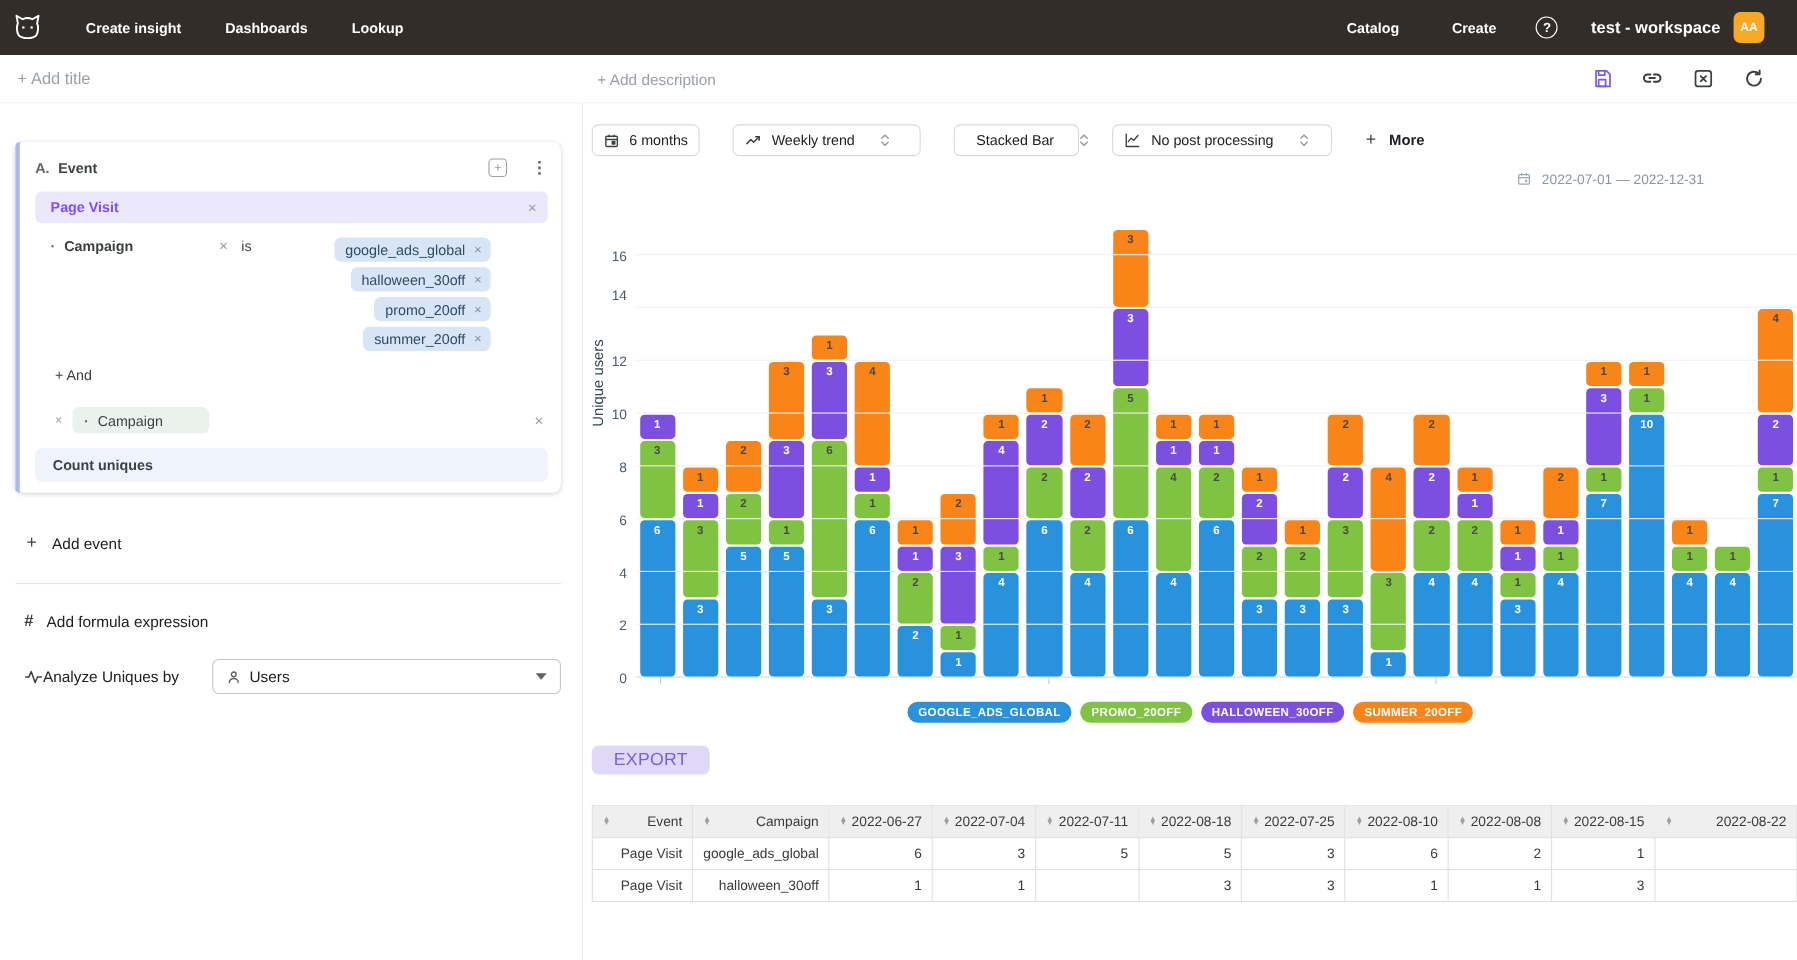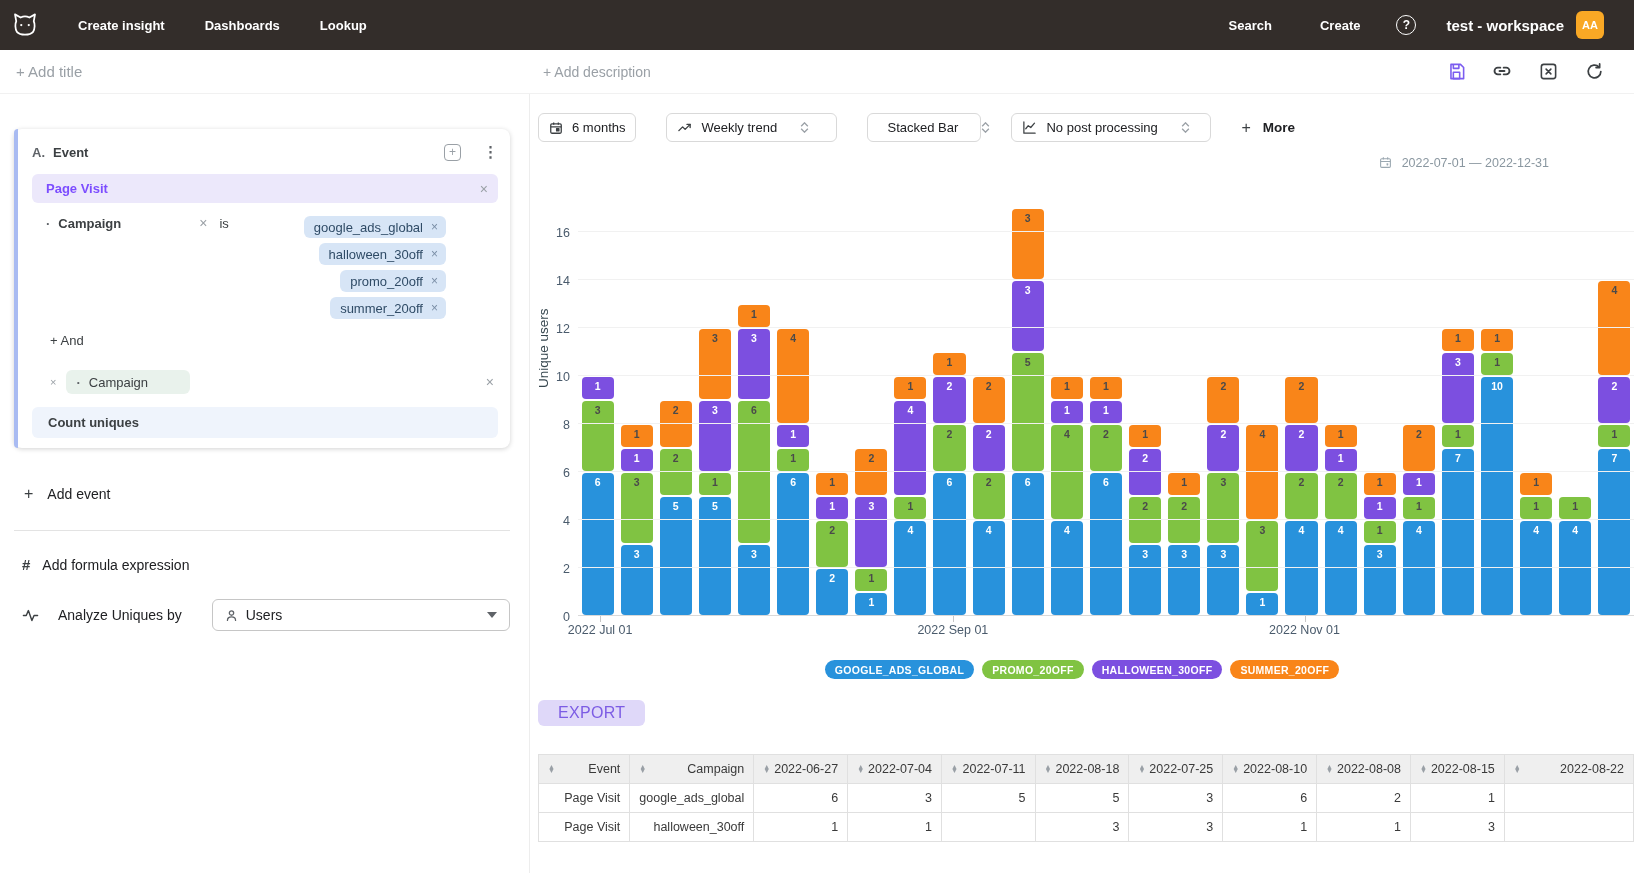--- a/index.html
+++ b/index.html
@@ -78,21 +78,21 @@
     display:flex; align-items:center; padding-left:16px; font-size:13px; font-weight:bold; color:#3c4043; }
 
   .add-event { margin-top:37px; padding-left:10px; display:flex; align-items:center; gap:14px;
     font-size:14px; color:#202124; cursor:pointer; }
   .plus-glyph { font-size:16px; color:#3c4043; }
   .divider { margin-top:27px; border-top:1px solid #e3e3e3; }
   .formula-row { margin-top:25px; padding-left:8px; display:flex; align-items:center; gap:12px;
     font-size:14px; color:#202124; cursor:pointer; }
   .hash-glyph { font-size:15px; color:#3c4043; font-weight:bold; }
   .analyze-row { margin-top:26px; display:flex; align-items:center; padding-left:8px; }
-  .analyze-label { display:flex; gap:19px; font-size:14px; color:#202124; }
+  .analyze-label { display:flex; gap:0; font-size:14px; color:#202124; }
   .users-select { margin-left:30px; flex:1; height:32px; border:1px solid #c6c6c6; border-radius:6px;
     display:flex; align-items:center; padding:0 12px; gap:8px; font-size:14px; color:#202124; cursor:pointer; }
   .caret-down { margin-left:auto; width:0; height:0; border-left:5px solid transparent;
     border-right:5px solid transparent; border-top:6px solid #5f6368; }
 
   
   .controls { display:flex; align-items:center; gap:30px; margin-left:8px; }
   .ctl { height:29px; border:1px solid #d9d9d9; border-radius:6px; display:flex; align-items:center;
     padding:0 10px; gap:9px; font-size:13px; color:#202124; background:#fff; cursor:pointer; }
   .ctl.sel { padding-right:8px; }
@@ -150,21 +150,21 @@
     <svg width="30" height="30" viewBox="0 0 24 24" fill="none" stroke="#fff" stroke-width="1.4" stroke-linejoin="round">
       <path d="M5 9 L4 3.5 L8.5 6 C10.5 5 13.5 5 15.5 6 L20 3.5 L19 9 C20 11 20 15 18.5 17.5 C16 20.5 8 20.5 5.5 17.5 C4 15 4 11 5 9 Z"></path>
       <circle cx="9" cy="12" r="0.9" fill="#fff" stroke="none"></circle>
       <circle cx="15" cy="12" r="0.9" fill="#fff" stroke="none"></circle>
     </svg>
   </span>
   <span class="nav-item">Create insight</span>
   <span class="nav-item">Dashboards</span>
   <span class="nav-item">Lookup</span>
   <div class="nav-right">
-    <span class="nav-item">Search</span>
+    <span class="nav-item">Catalog</span>
     <span class="gap48"></span>
     <span class="nav-item">Create</span>
     <span class="gap36"></span>
     <span class="help-circle">?</span>
     <span class="gap30"></span>
     <span class="workspace">test - workspace</span>
     <span class="avatar">AA</span>
   </div>
 </header>
 
@@ -726,31 +726,26 @@
           <div class="ytick" style="bottom: 88px;">4</div>
           <div class="gridline" style="bottom: 144px;"></div>
           <div class="ytick" style="bottom: 136px;">6</div>
           <div class="gridline" style="bottom: 192px;"></div>
           <div class="ytick" style="bottom: 184px;">8</div>
           <div class="gridline" style="bottom: 240px;"></div>
           <div class="ytick" style="bottom: 232px;">10</div>
           <div class="gridline" style="bottom: 288px;"></div>
           <div class="ytick" style="bottom: 280px;">12</div>
           <div class="gridline" style="bottom: 336px;"></div>
-          <div class="ytick" style="bottom: 328px;">14</div>
+          <div class="ytick" style="bottom: 340px;">14</div>
           <div class="gridline" style="bottom: 384px;"></div>
           <div class="ytick" style="bottom: 376px;">16</div>
           <div class="xtick" style="left: 2.1%;"></div>
           <div class="xtick" style="left: 35.5%;"></div>
           <div class="xtick" style="left: 68.8%;"></div>
-        </div>
-      <div class="xlabels" id="xlabels">
-          <div class="xlabel" style="left: 2.1%;">2022 Jul 01</div>
-          <div class="xlabel" style="left: 35.5%;">2022 Sep 01</div>
-          <div class="xlabel" style="left: 68.8%;">2022 Nov 01</div>
         </div>
     </div>
 
     <div class="legend" id="legend">
         <span class="pill" style="background: rgb(40, 146, 220);">GOOGLE_ADS_GLOBAL</span>
         <span class="pill" style="background: rgb(128, 195, 66);">PROMO_20OFF</span>
         <span class="pill" style="background: rgb(124, 79, 224);">HALLOWEEN_30OFF</span>
         <span class="pill" style="background: rgb(249, 133, 25);">SUMMER_20OFF</span>
       </div>
 

